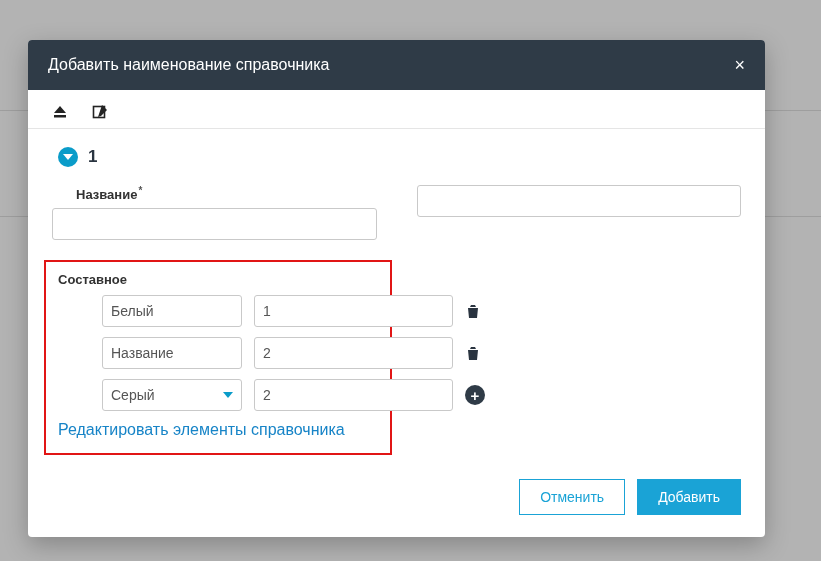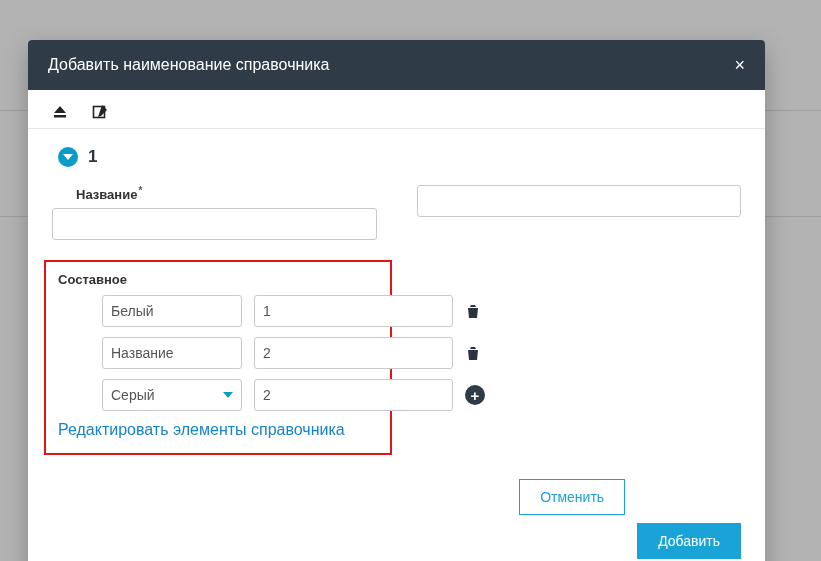--- a/index.html
+++ b/index.html
@@ -211,21 +211,20 @@
     border: 1px solid transparent;
   }
   .btn-outline {
     background: #fff;
     border-color: #1aa3d6;
     color: #1aa3d6;
   }
   .btn-primary {
     background: #1aa3d6;
     color: #fff;
-    margin-top: 44px;
   }
 </style>
 </head>
 <body>
 
 <div class="backdrop">
   <div class="bg-line" style="top:110px"></div>
   <div class="bg-line" style="top:216px"></div>
 
   <div class="modal">

